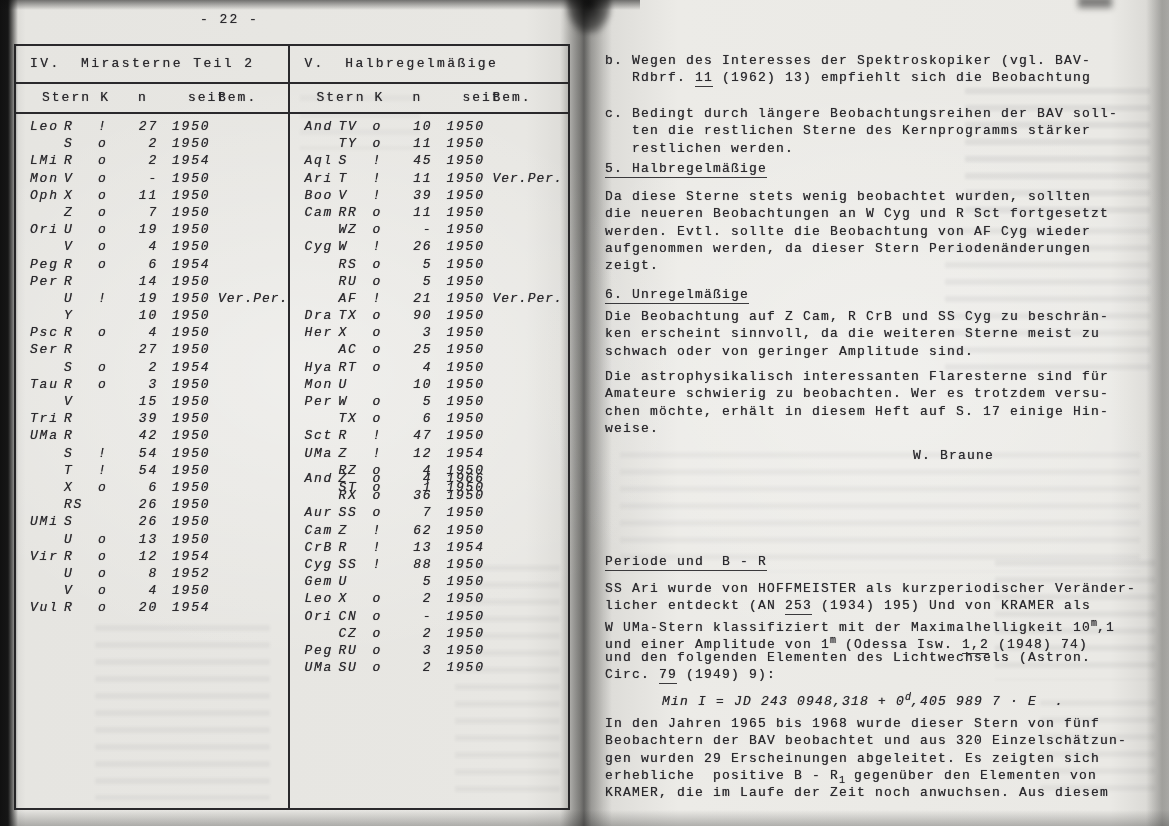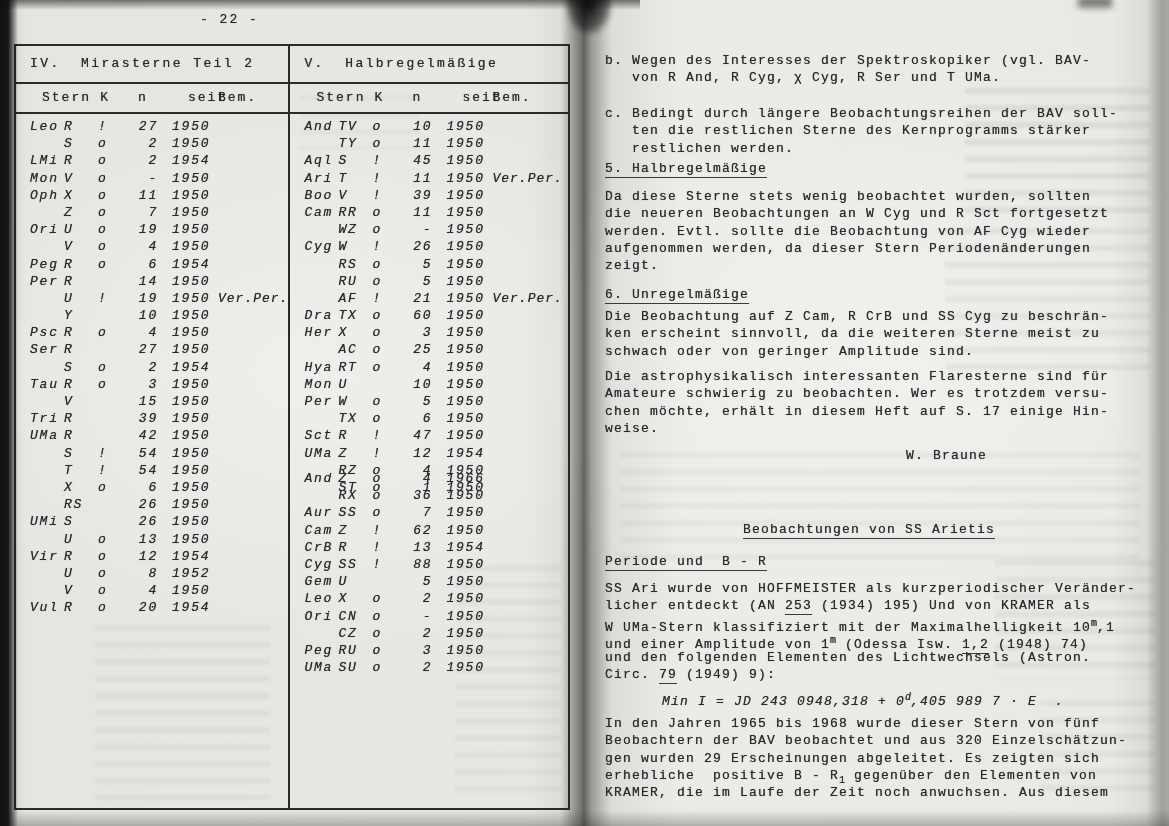--- a/index.html
+++ b/index.html
@@ -73,21 +73,21 @@
   .u{border-bottom:1.5px solid rgba(43,42,46,.92);padding-bottom:1px;}
   .sup{vertical-align:super;font-size:10px;letter-spacing:0;}
   .sub{vertical-align:sub;font-size:10px;letter-spacing:0;}
   [data-name="list-item-b"]{top:52px;}
   [data-name="list-item-c"]{top:105px;}
   [data-name="heading-5-halbregelmaessige"]{top:160px;}
   [data-name="para-halbregelmaessige"]{top:188px;}
   [data-name="heading-6-unregelmaessige"]{top:286px;}
   [data-name="para-unregelmaessige"]{top:308px;}
   [data-name="para-flaresterne"]{top:368px;}
-  [data-name="signature-w-braune"]{top:447px;left:301px;}
+  [data-name="signature-w-braune"]{top:447px;left:308px;}
   [data-name="heading-ss-arietis"]{top:521px;left:138px;}
   [data-name="heading-periode-br"]{top:553px;}
   [data-name="para-ss-ari-intro"]{top:580px;}
   [data-name="formula-min-i"]{top:689px;left:57px;font-style:italic;}
   [data-name="para-jahre-1965"]{top:715px;}
   
   .tbl-title,.tbl-head,.t-row,.block,.page-number{
     text-shadow:0 0 .7px rgba(43,42,46,.75);color:#2b2a2e;}
 </style>
 </head>
@@ -156,21 +156,21 @@
             <div class="t-row" data-name="table-row"><span class="c c0" data-name="cell-konstellation"></span><span class="c c1" data-name="cell-stern">TY</span><span class="c c2" data-name="cell-k">o</span><span class="c c3" data-name="cell-n">11</span><span class="c c4" data-name="cell-seit">1950</span><span class="c c5" data-name="cell-bem"></span></div>
             <div class="t-row" data-name="table-row"><span class="c c0" data-name="cell-konstellation">Aql</span><span class="c c1" data-name="cell-stern">S</span><span class="c c2" data-name="cell-k">!</span><span class="c c3" data-name="cell-n">45</span><span class="c c4" data-name="cell-seit">1950</span><span class="c c5" data-name="cell-bem"></span></div>
             <div class="t-row" data-name="table-row"><span class="c c0" data-name="cell-konstellation">Ari</span><span class="c c1" data-name="cell-stern">T</span><span class="c c2" data-name="cell-k">!</span><span class="c c3" data-name="cell-n">11</span><span class="c c4" data-name="cell-seit">1950</span><span class="c c5" data-name="cell-bem">Ver.Per.</span></div>
             <div class="t-row" data-name="table-row"><span class="c c0" data-name="cell-konstellation">Boo</span><span class="c c1" data-name="cell-stern">V</span><span class="c c2" data-name="cell-k">!</span><span class="c c3" data-name="cell-n">39</span><span class="c c4" data-name="cell-seit">1950</span><span class="c c5" data-name="cell-bem"></span></div>
             <div class="t-row" data-name="table-row"><span class="c c0" data-name="cell-konstellation">Cam</span><span class="c c1" data-name="cell-stern">RR</span><span class="c c2" data-name="cell-k">o</span><span class="c c3" data-name="cell-n">11</span><span class="c c4" data-name="cell-seit">1950</span><span class="c c5" data-name="cell-bem"></span></div>
             <div class="t-row" data-name="table-row"><span class="c c0" data-name="cell-konstellation"></span><span class="c c1" data-name="cell-stern">WZ</span><span class="c c2" data-name="cell-k">o</span><span class="c c3" data-name="cell-n">-</span><span class="c c4" data-name="cell-seit">1950</span><span class="c c5" data-name="cell-bem"></span></div>
             <div class="t-row" data-name="table-row"><span class="c c0" data-name="cell-konstellation">Cyg</span><span class="c c1" data-name="cell-stern">W</span><span class="c c2" data-name="cell-k">!</span><span class="c c3" data-name="cell-n">26</span><span class="c c4" data-name="cell-seit">1950</span><span class="c c5" data-name="cell-bem"></span></div>
             <div class="t-row" data-name="table-row"><span class="c c0" data-name="cell-konstellation"></span><span class="c c1" data-name="cell-stern">RS</span><span class="c c2" data-name="cell-k">o</span><span class="c c3" data-name="cell-n">5</span><span class="c c4" data-name="cell-seit">1950</span><span class="c c5" data-name="cell-bem"></span></div>
             <div class="t-row" data-name="table-row"><span class="c c0" data-name="cell-konstellation"></span><span class="c c1" data-name="cell-stern">RU</span><span class="c c2" data-name="cell-k">o</span><span class="c c3" data-name="cell-n">5</span><span class="c c4" data-name="cell-seit">1950</span><span class="c c5" data-name="cell-bem"></span></div>
             <div class="t-row" data-name="table-row"><span class="c c0" data-name="cell-konstellation"></span><span class="c c1" data-name="cell-stern">AF</span><span class="c c2" data-name="cell-k">!</span><span class="c c3" data-name="cell-n">21</span><span class="c c4" data-name="cell-seit">1950</span><span class="c c5" data-name="cell-bem">Ver.Per.</span></div>
-            <div class="t-row" data-name="table-row"><span class="c c0" data-name="cell-konstellation">Dra</span><span class="c c1" data-name="cell-stern">TX</span><span class="c c2" data-name="cell-k">o</span><span class="c c3" data-name="cell-n">60</span><span class="c c4" data-name="cell-seit">1950</span><span class="c c5" data-name="cell-bem"></span></div>
+            <div class="t-row" data-name="table-row"><span class="c c0" data-name="cell-konstellation">Dra</span><span class="c c1" data-name="cell-stern">TX</span><span class="c c2" data-name="cell-k">o</span><span class="c c3" data-name="cell-n">90</span><span class="c c4" data-name="cell-seit">1950</span><span class="c c5" data-name="cell-bem"></span></div>
             <div class="t-row" data-name="table-row"><span class="c c0" data-name="cell-konstellation">Her</span><span class="c c1" data-name="cell-stern">X</span><span class="c c2" data-name="cell-k">o</span><span class="c c3" data-name="cell-n">3</span><span class="c c4" data-name="cell-seit">1950</span><span class="c c5" data-name="cell-bem"></span></div>
             <div class="t-row" data-name="table-row"><span class="c c0" data-name="cell-konstellation"></span><span class="c c1" data-name="cell-stern">AC</span><span class="c c2" data-name="cell-k">o</span><span class="c c3" data-name="cell-n">25</span><span class="c c4" data-name="cell-seit">1950</span><span class="c c5" data-name="cell-bem"></span></div>
             <div class="t-row" data-name="table-row"><span class="c c0" data-name="cell-konstellation">Hya</span><span class="c c1" data-name="cell-stern">RT</span><span class="c c2" data-name="cell-k">o</span><span class="c c3" data-name="cell-n">4</span><span class="c c4" data-name="cell-seit">1950</span><span class="c c5" data-name="cell-bem"></span></div>
             <div class="t-row" data-name="table-row"><span class="c c0" data-name="cell-konstellation">Mon</span><span class="c c1" data-name="cell-stern">U</span><span class="c c2" data-name="cell-k"></span><span class="c c3" data-name="cell-n">10</span><span class="c c4" data-name="cell-seit">1950</span><span class="c c5" data-name="cell-bem"></span></div>
             <div class="t-row" data-name="table-row"><span class="c c0" data-name="cell-konstellation">Per</span><span class="c c1" data-name="cell-stern">W</span><span class="c c2" data-name="cell-k">o</span><span class="c c3" data-name="cell-n">5</span><span class="c c4" data-name="cell-seit">1950</span><span class="c c5" data-name="cell-bem"></span></div>
             <div class="t-row" data-name="table-row"><span class="c c0" data-name="cell-konstellation"></span><span class="c c1" data-name="cell-stern">TX</span><span class="c c2" data-name="cell-k">o</span><span class="c c3" data-name="cell-n">6</span><span class="c c4" data-name="cell-seit">1950</span><span class="c c5" data-name="cell-bem"></span></div>
             <div class="t-row" data-name="table-row"><span class="c c0" data-name="cell-konstellation">Sct</span><span class="c c1" data-name="cell-stern">R</span><span class="c c2" data-name="cell-k">!</span><span class="c c3" data-name="cell-n">47</span><span class="c c4" data-name="cell-seit">1950</span><span class="c c5" data-name="cell-bem"></span></div>
             <div class="t-row" data-name="table-row"><span class="c c0" data-name="cell-konstellation">UMa</span><span class="c c1" data-name="cell-stern">Z</span><span class="c c2" data-name="cell-k">!</span><span class="c c3" data-name="cell-n">12</span><span class="c c4" data-name="cell-seit">1954</span><span class="c c5" data-name="cell-bem"></span></div>
             <div class="t-row" data-name="table-row"><span class="c c0" data-name="cell-konstellation"></span><span class="c c1" data-name="cell-stern">RZ</span><span class="c c2" data-name="cell-k">o</span><span class="c c3" data-name="cell-n">4</span><span class="c c4" data-name="cell-seit">1950</span><span class="c c5" data-name="cell-bem"></span></div>
             <div class="t-row" data-name="table-row"><span class="c c0" data-name="cell-konstellation"></span><span class="c c1" data-name="cell-stern">ST</span><span class="c c2" data-name="cell-k">o</span><span class="c c3" data-name="cell-n">1</span><span class="c c4" data-name="cell-seit">1950</span><span class="c c5" data-name="cell-bem"></span></div>
@@ -190,21 +190,21 @@
             <div class="t-row" data-name="table-row"><span class="c c0" data-name="cell-konstellation">UMa</span><span class="c c1" data-name="cell-stern">SU</span><span class="c c2" data-name="cell-k">o</span><span class="c c3" data-name="cell-n">2</span><span class="c c4" data-name="cell-seit">1950</span><span class="c c5" data-name="cell-bem"></span></div>
           </div>
       </div>
     </div>
   </div>
 
   <div data-name="right-page">
     <div class="textcol" data-name="text-column">
         <div class="block" data-name="list-item-b">
           <div class="line" data-name="text-line">b. Wegen des Interesses der Spektroskopiker (vgl. BAV-</div>
-          <div class="line" data-name="text-line">   von R And, R Cyg, χ Cyg, R Ser und T UMa.</div>
+          <div class="line" data-name="text-line">   Rdbrf. <span class="u">11</span> (1962) 13) empfiehlt sich die Beobachtung</div>
         </div>
         <div class="block" data-name="list-item-c">
           <div class="line" data-name="text-line">c. Bedingt durch längere Beobachtungsreihen der BAV soll-</div>
           <div class="line" data-name="text-line">   ten die restlichen Sterne des Kernprogramms stärker</div>
           <div class="line" data-name="text-line">   restlichen werden.</div>
         </div>
         <div class="block" data-name="heading-5-halbregelmaessige">
           <div class="line" data-name="text-line"><span class="u">5. Halbregelmäßige</span></div>
         </div>
         <div class="block" data-name="para-halbregelmaessige">
@@ -223,23 +223,20 @@
           <div class="line" data-name="text-line">schwach oder von geringer Amplitude sind.</div>
         </div>
         <div class="block" data-name="para-flaresterne">
           <div class="line" data-name="text-line">Die astrophysikalisch interessanten Flaresterne sind für</div>
           <div class="line" data-name="text-line">Amateure schwierig zu beobachten. Wer es trotzdem versu-</div>
           <div class="line" data-name="text-line">chen möchte, erhält in diesem Heft auf S. 17 einige Hin-</div>
           <div class="line" data-name="text-line">weise.</div>
         </div>
         <div class="block" data-name="signature-w-braune">
           <div class="line" data-name="text-line">W. Braune</div>
-        </div>
-        <div class="block" data-name="heading-ss-arietis">
-          <div class="line" data-name="text-line"><span class="u">Beobachtungen von SS Arietis</span></div>
         </div>
         <div class="block" data-name="heading-periode-br">
           <div class="line" data-name="text-line"><span class="u">Periode und  B - R</span></div>
         </div>
         <div class="block" data-name="para-ss-ari-intro">
           <div class="line" data-name="text-line">SS Ari wurde von HOFFMEISTER als kurzperiodischer Veränder-</div>
           <div class="line" data-name="text-line">licher entdeckt (AN <span class="u">253</span> (1934) 195) Und von KRAMER als</div>
           <div class="line" data-name="text-line">W UMa-Stern klassifiziert mit der Maximalhelligkeit 10<span class="sup">m</span>,1</div>
           <div class="line" data-name="text-line">und einer Amplitude von 1<span class="sup">m</span> (Odessa Isw. <span class="u">1,2</span> (1948) 74)</div>
           <div class="line" data-name="text-line">und den folgenden Elementen des Lichtwechsels (Astron.</div>

